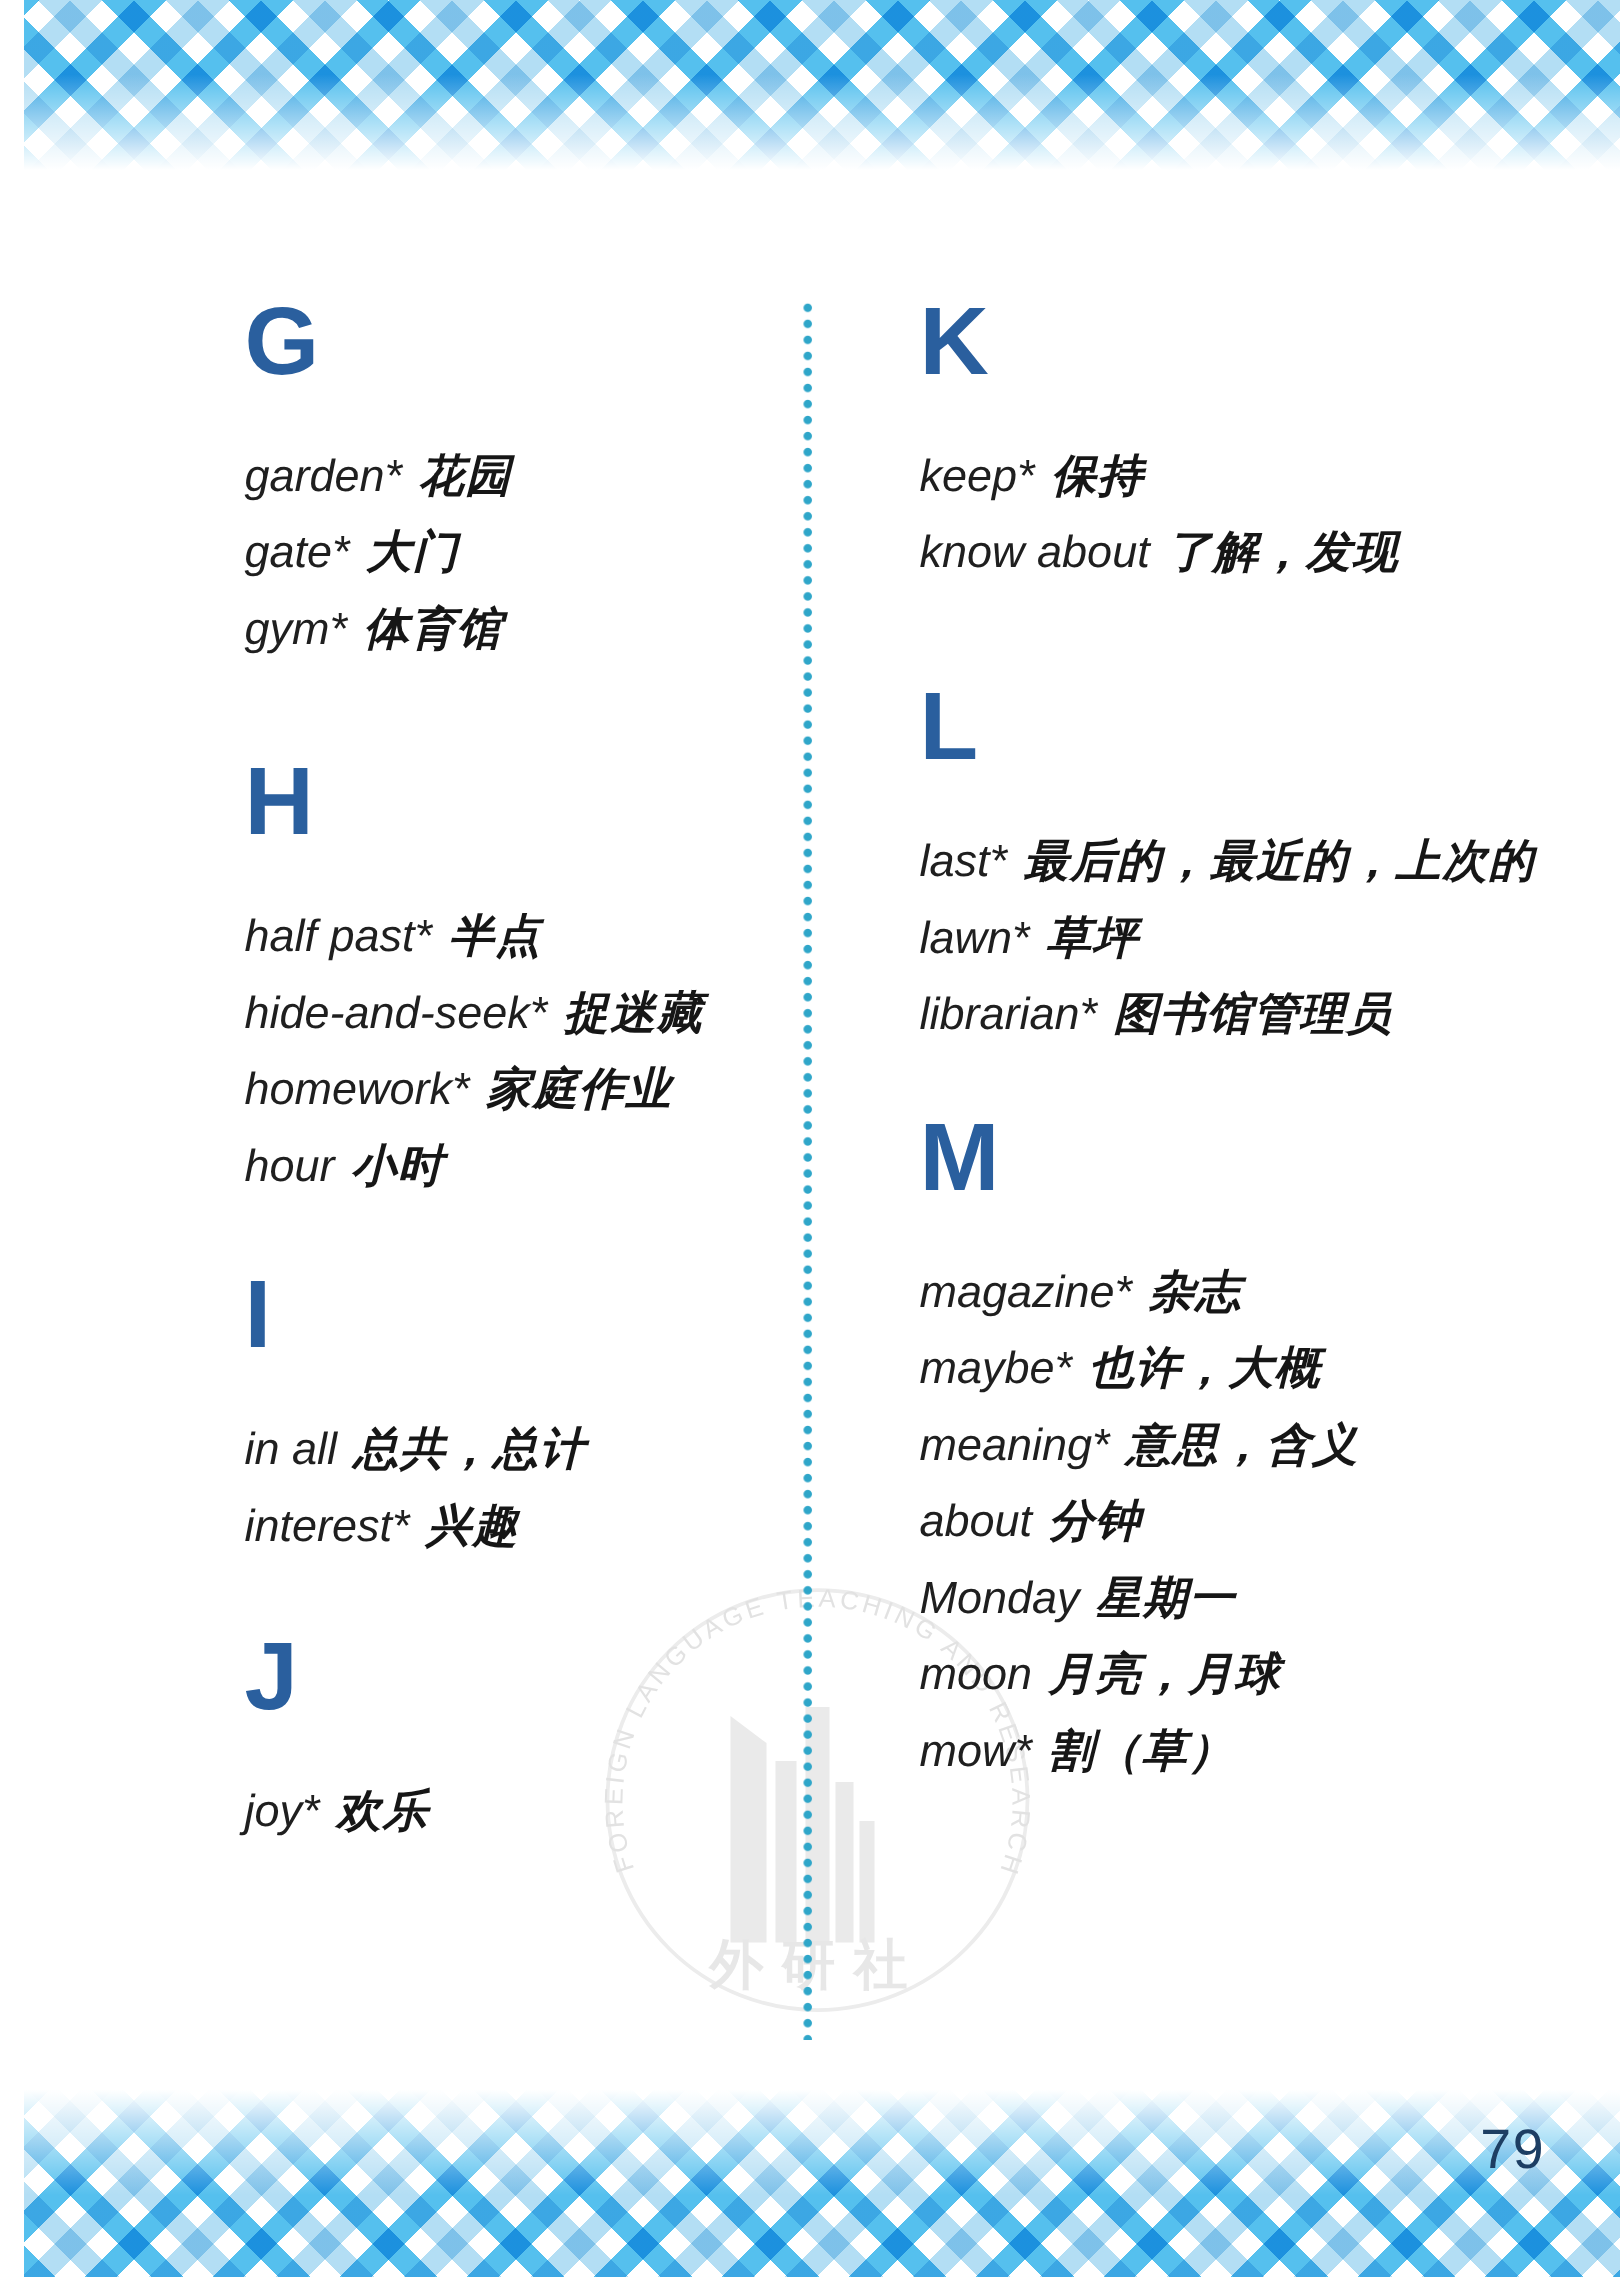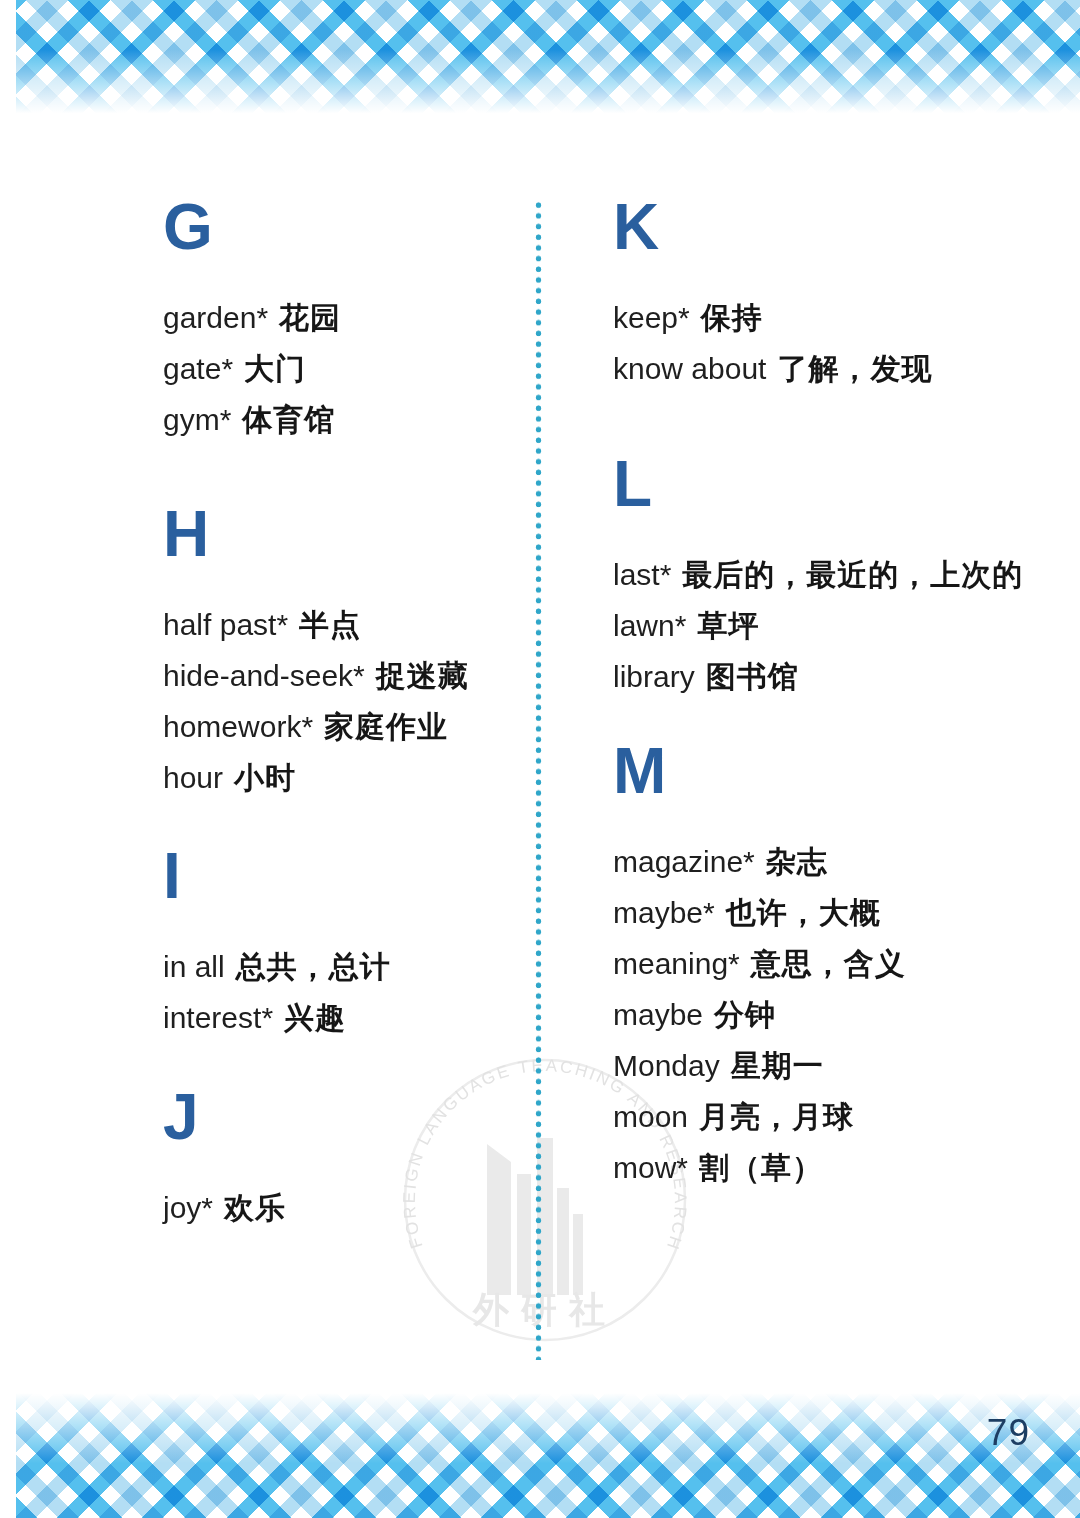--- a/index.html
+++ b/index.html
@@ -39,21 +39,21 @@
     background-size:7px 10.7px;background-repeat:repeat-y;
   }
   
   .col{position:absolute;top:196px;}
   .col-left{left:163px;width:375px;}
   .col-right{left:613px;width:460px;}
   .letter{
     margin:0;font-size:64px;line-height:62px;font-weight:700;color:#2a5f9e;
   }
   .entries{margin-top:34px;}
-  .entry{font-size:30px;line-height:51px;white-space:nowrap;}
+  .entry{font-size:30px;line-height:51px;white-space:nowrap;font-style:italic;}
   .entry .en{font-weight:400;color:#1f1f1f;}
   .entry .zh{font-weight:700;color:#161616;margin-left:11px;letter-spacing:1px;}
   .mt58{margin-top:58px}.mt42{margin-top:42px}.mt43{margin-top:43px}
   .mt59{margin-top:59px}.mt38{margin-top:38px}
 </style>
 </head>
 <body>
 
 <div class="page">
 
@@ -125,31 +125,31 @@
         <div class="entry"><span class="en">keep*</span><span class="zh">保持</span></div>
         <div class="entry"><span class="en">know about</span><span class="zh">了解，发现</span></div>
       </div>
     </section>
 
     <section class="sec mt59">
       <h2 class="letter">L</h2>
       <div class="entries">
         <div class="entry"><span class="en">last*</span><span class="zh">最后的，最近的，上次的</span></div>
         <div class="entry"><span class="en">lawn*</span><span class="zh">草坪</span></div>
-        <div class="entry"><span class="en">library</span><span class="zh">图书馆</span></div>
+        <div class="entry"><span class="en">librarian*</span><span class="zh">图书馆管理员</span></div>
       </div>
     </section>
 
     <section class="sec mt38">
       <h2 class="letter">M</h2>
       <div class="entries">
         <div class="entry"><span class="en">magazine*</span><span class="zh">杂志</span></div>
         <div class="entry"><span class="en">maybe*</span><span class="zh">也许，大概</span></div>
         <div class="entry"><span class="en">meaning*</span><span class="zh">意思，含义</span></div>
-        <div class="entry"><span class="en">maybe</span><span class="zh">分钟</span></div>
+        <div class="entry"><span class="en">about</span><span class="zh">分钟</span></div>
         <div class="entry"><span class="en">Monday</span><span class="zh">星期一</span></div>
         <div class="entry"><span class="en">moon</span><span class="zh">月亮，月球</span></div>
         <div class="entry"><span class="en">mow*</span><span class="zh">割（草）</span></div>
       </div>
     </section>
 
   </div>
 
   <div class="band band-bottom">
     <div class="page-num">79</div>

